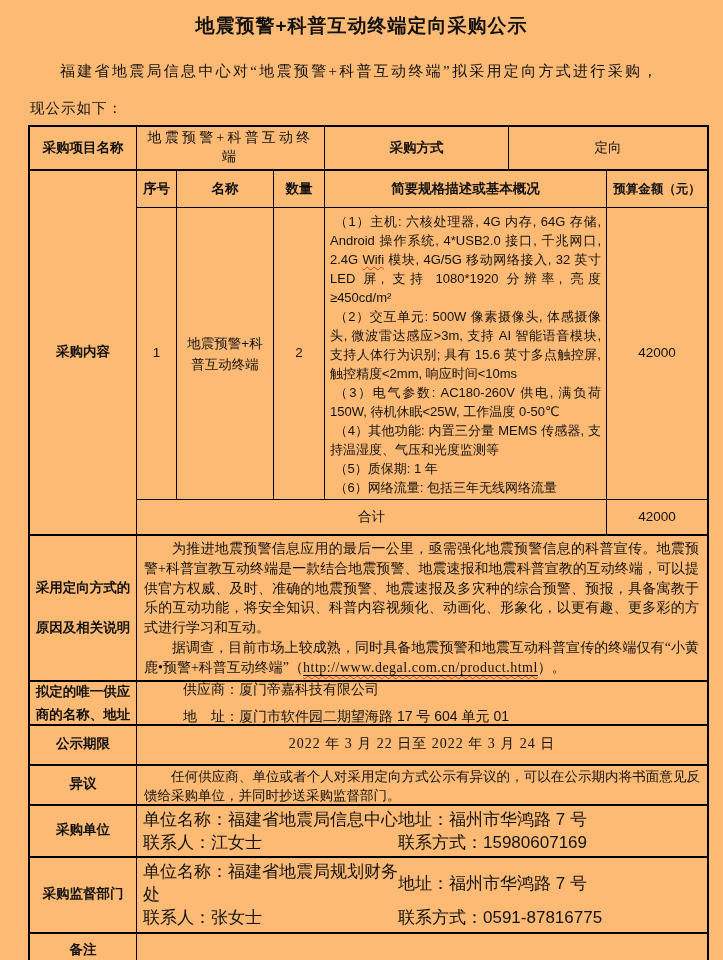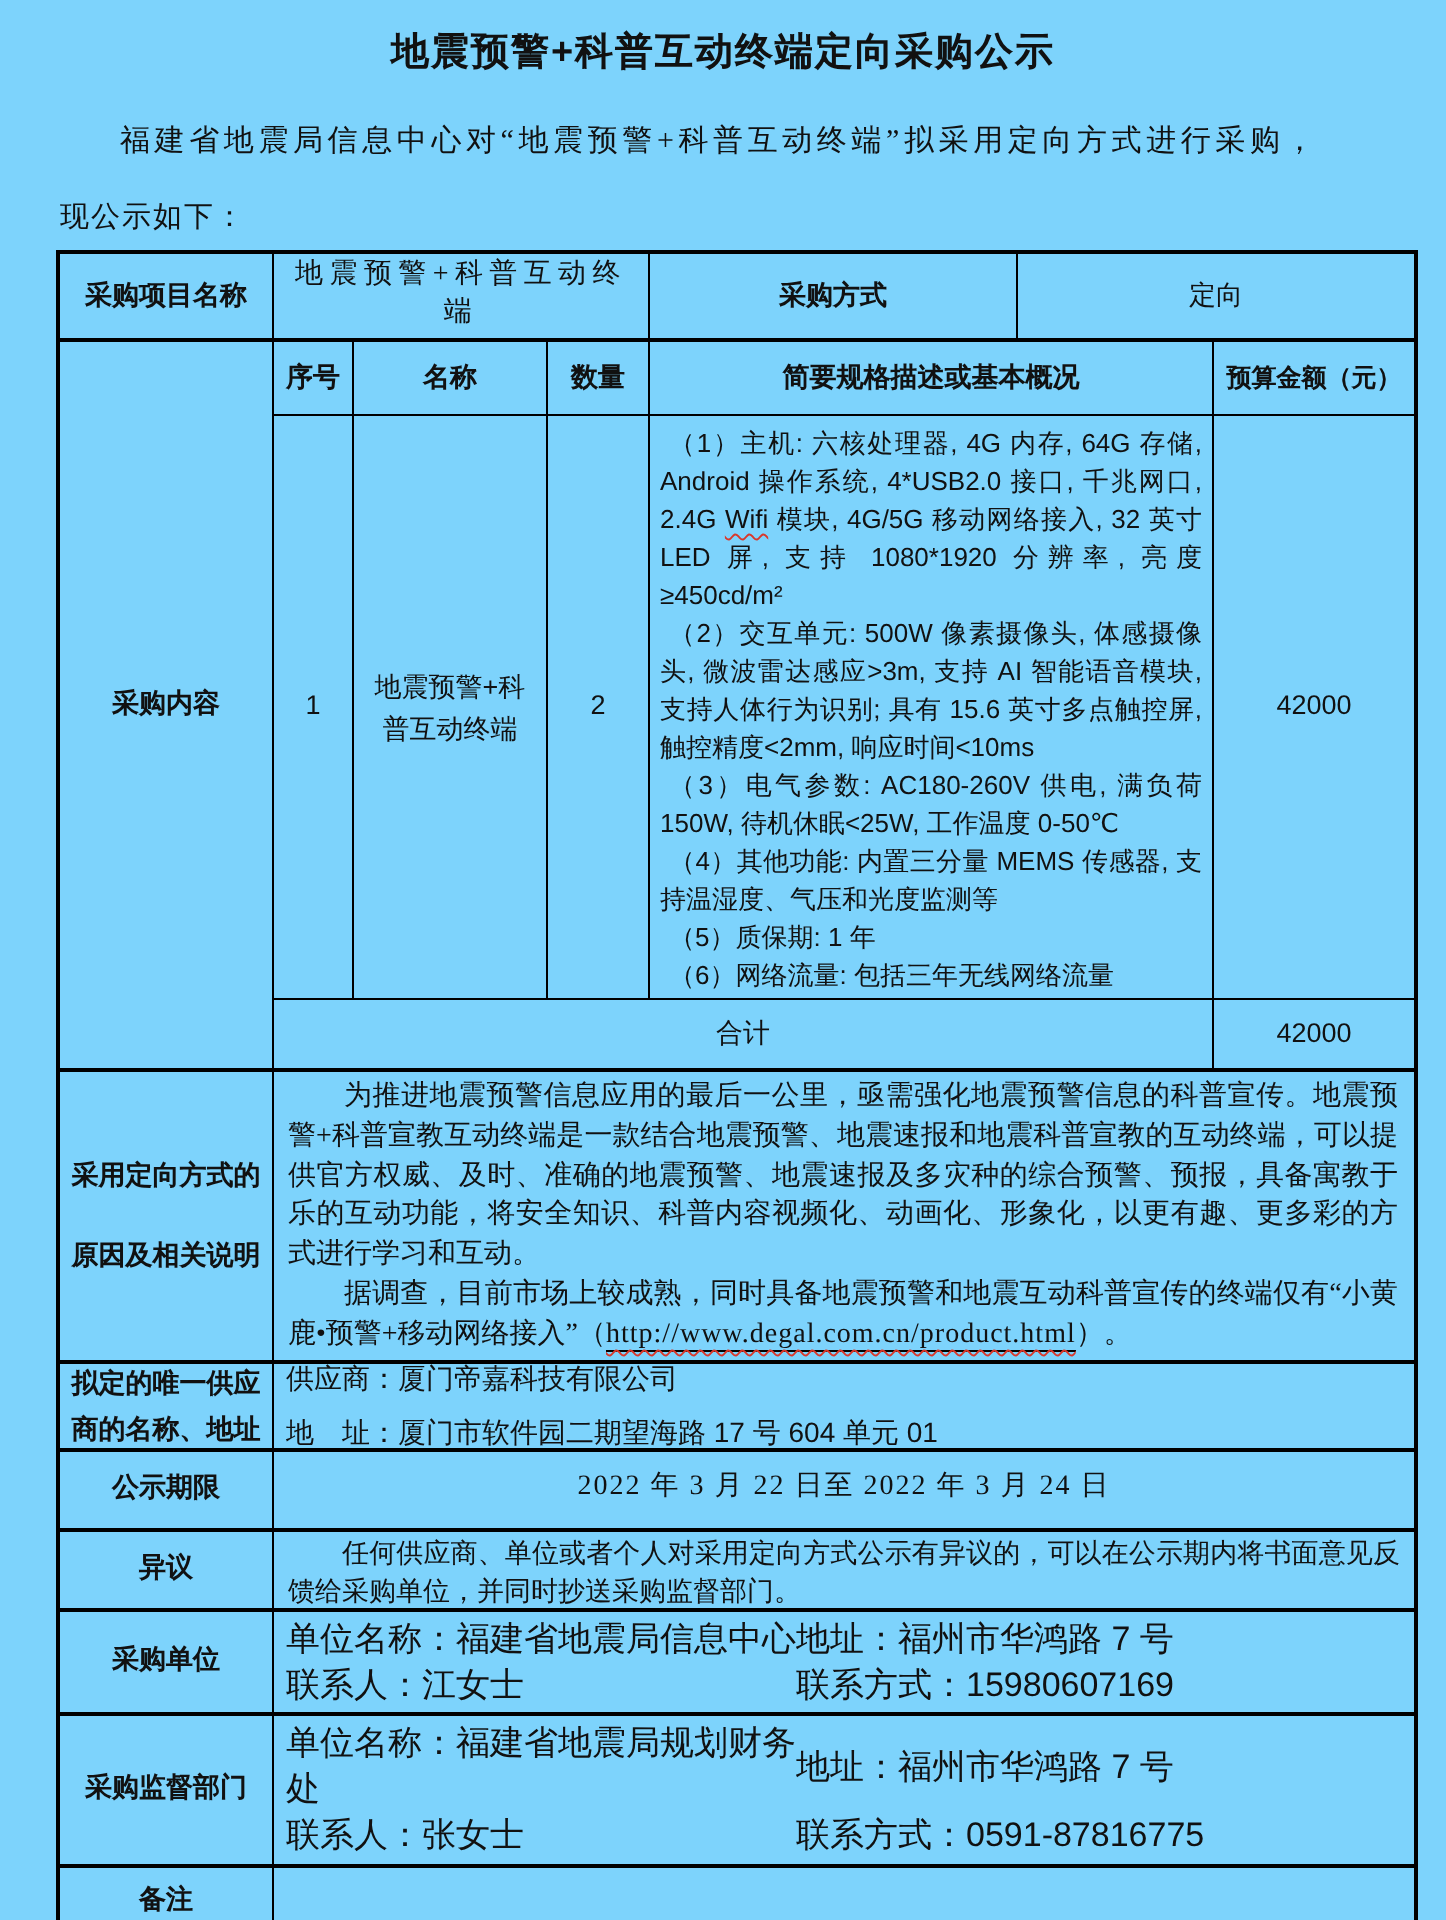--- a/index.html
+++ b/index.html
@@ -1,16 +1,16 @@
 <!DOCTYPE html>
 <html><head>
 <meta charset="utf-8">
 <style>
   html,body{margin:0;padding:0;background:#ffffff;}
-  .page{position:relative;width:723px;height:960px;background:#7dd3fc;color:#111;
+  .page{position:relative;width:723px;height:960px;background:#fdba74;color:#111;
         font-family:"Liberation Serif","DejaVu Serif",serif;overflow:hidden;}
   .title{padding-top:13px;text-align:center;font-family:"Liberation Sans","DejaVu Sans",sans-serif;
          font-weight:bold;font-size:19px;letter-spacing:1px;}
   .intro{margin:21px 30px 0 30px;font-size:15px;letter-spacing:2.3px;text-indent:2em;
          line-height:22px;text-align:justify;}
   .intro2{margin:17px 30px 7px 30px;font-size:14.5px;letter-spacing:1px;}
 
   .doc-table{margin-left:28px;width:681px;border:2px solid #000;box-sizing:border-box;
              font-size:13.5px;line-height:1.35;}
   .trow{display:flex;border-bottom:2px solid #000;box-sizing:border-box;align-items:stretch;}
@@ -49,21 +49,21 @@
   .wavy{text-decoration:underline wavy #d9372b 1px;text-underline-offset:2px;}
   .namecell{line-height:21px;font-size:13.5px;}
 
   .r-reason{min-height:140px;}
   .reason-lab{line-height:40px;font-size:13.5px;padding:2px 5px;}
   .reason-body{display:block;text-align:justify;padding:3px 8px 2px 7px;font-size:14px;line-height:19.8px;}
   .reason-body p{margin:0;text-indent:2em;}
   .url{border-bottom:1px solid #000;text-decoration:underline wavy #d9372b 1px;
        text-underline-offset:3px;letter-spacing:0.5px;}
 
-  .r-supplier{height:44px;}
+  .r-supplier{height:44px;gap:40px;}
   .supplier-body{flex-direction:column;align-items:flex-start;justify-content:center;
                  text-align:left;padding-left:6px;font-size:14px;line-height:27px;}
   .supplier-lab{font-size:13.5px;line-height:23px;}
 
   .r-period{height:40px;}
   .period-v{font-size:14px;letter-spacing:1px;}
 
   .r-objection{height:40px;}
   .objection-body{display:block;text-align:justify;padding:1px 7px;font-size:13.5px;
                   line-height:19px;text-indent:2em;}
@@ -121,21 +121,21 @@
           <div class="cell c470 hei">合计</div>
           <div class="cell cfx hei">42000</div>
         </div>
       </div>
     </div>
 
     <div class="trow r-reason">
       <div class="cell c105 lab reason-lab">采用定向方式的原因及相关说明</div>
       <div class="cell cfx reason-body">
         <p>为推进地震预警信息应用的最后一公里，亟需强化地震预警信息的科普宣传。地震预警+科普宣教互动终端是一款结合地震预警、地震速报和地震科普宣教的互动终端，可以提供官方权威、及时、准确的地震预警、地震速报及多灾种的综合预警、预报，具备寓教于乐的互动功能，将安全知识、科普内容视频化、动画化、形象化，以更有趣、更多彩的方式进行学习和互动。</p>
-        <p><span>据调查，目前市场上较成熟，同时具备地震预警和地震互动科普宣传的终端仅有“小黄鹿•预警+移动网络接入”（</span><span class="url">http://www.degal.com.cn/product.html</span><span>）。</span></p>
+        <p><span>据调查，目前市场上较成熟，同时具备地震预警和地震互动科普宣传的终端仅有“小黄鹿•预警+科普互动终端”（</span><span class="url">http://www.degal.com.cn/product.html</span><span>）。</span></p>
       </div>
     </div>
 
     <div class="trow r-supplier">
       <div class="cell c105 lab supplier-lab">拟定的唯一供应商的名称、地址</div>
       <div class="cell cfx hei supplier-body">
         <div>供应商：厦门帝嘉科技有限公司</div>
         <div>地　址：厦门市软件园二期望海路 17 号 604 单元 01</div>
       </div>
     </div>

